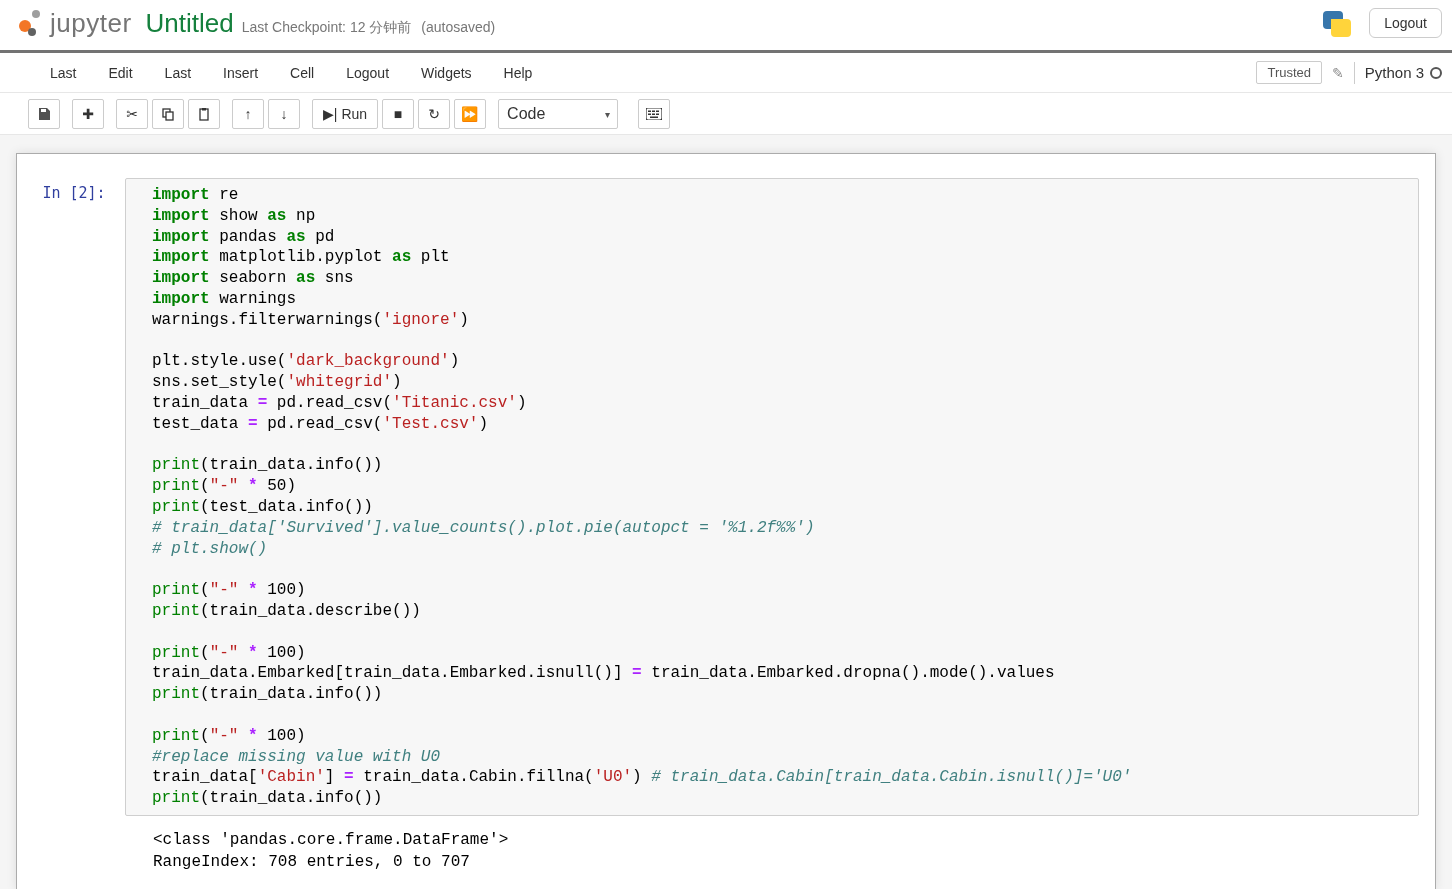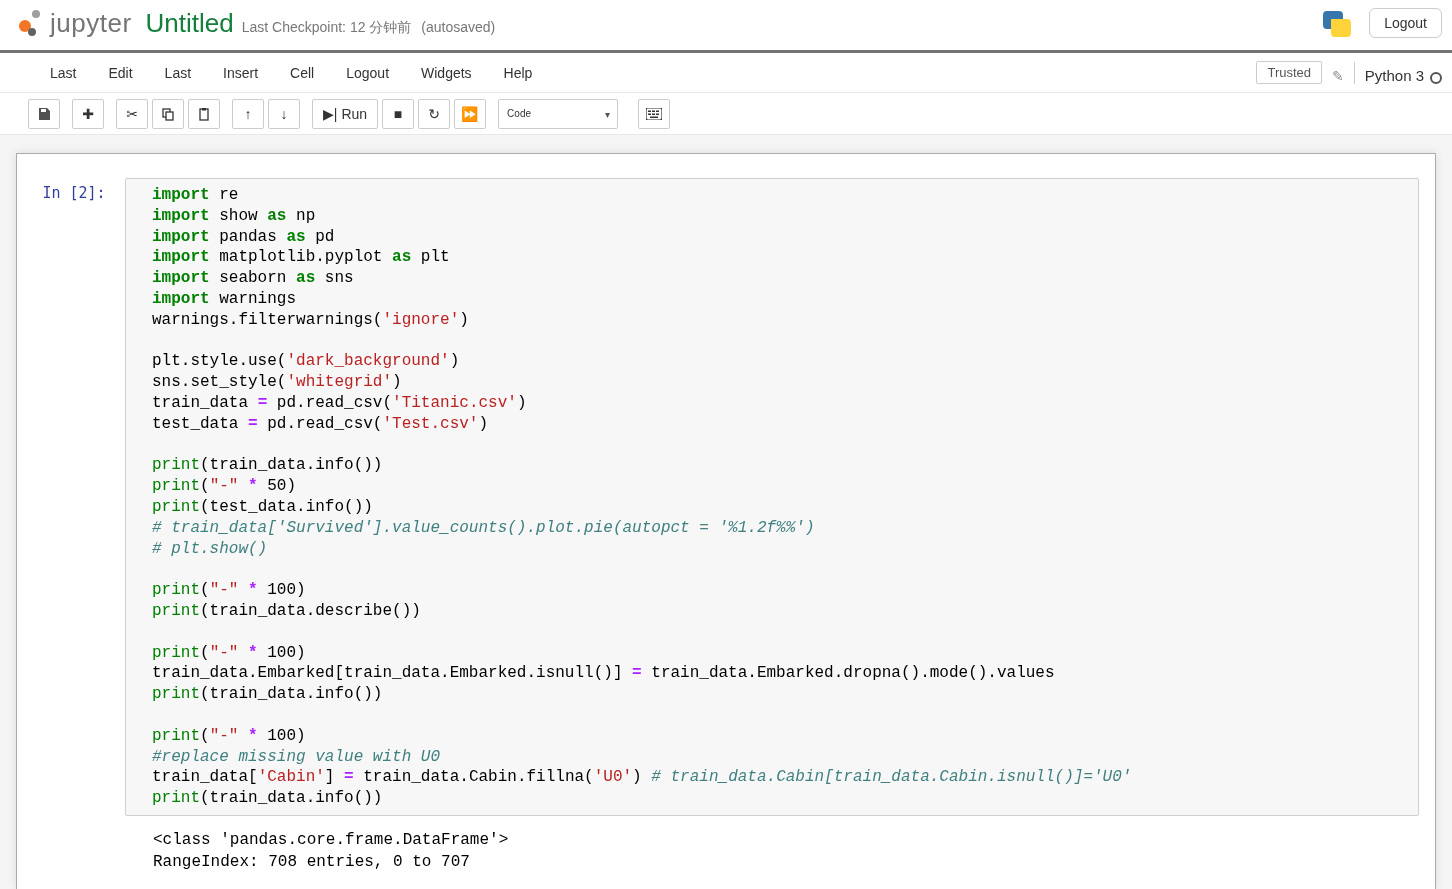--- a/index.html
+++ b/index.html
@@ -17,32 +17,32 @@
 .checkpoint { margin-left: 8px; font-size: 14px; color: #777; }
 .autosave { margin-left: 10px; font-size: 14px; color: #777; }
 .spacer { flex:1; }
 .py-logo { width:34px; height:34px; position:relative; margin-right:16px; }
 .py-logo .blue { position:absolute; width:20px; height:18px; border-radius:4px 4px 0 4px; background:#3776AB; left:4px; top:5px; }
 .py-logo .yellow { position:absolute; width:20px; height:18px; border-radius:0 4px 4px 4px; background:#FFD43B; left:12px; top:13px; }
 .logout-btn { border:1px solid #ccc; background:#fff; padding:6px 14px; font-size:14px; color:#333; border-radius:6px; cursor:pointer; }
 
 .menubar { display:flex; align-items:center; padding: 0 10px 0 34px; border-bottom:1px solid #e7e7e7; height:40px; position:relative; }
 .menu-item { padding:10px 16px; color:#333; cursor:pointer; font-size:14px; }
-.menu-right { margin-left:auto; display:flex; align-items:flex-end; }
+.menu-right { margin-left:auto; display:flex; align-items:center; }
 .trusted { border:1px solid #ccc; padding:3px 10px; font-size:13px; color:#555; border-radius:2px; margin-right:10px; }
 .pencil-icon { color:#888; margin-right:10px; cursor:pointer; font-size:14px; }
 .divider-v { width:1px; height:22px; background:#ccc; margin-right:10px; }
 .kernel-name { font-size:15px; color:#333; margin-right:6px; }
 .kernel-ind { width:12px; height:12px; border:2px solid #555; border-radius:50%; }
 
 .toolbar { display:flex; align-items:center; padding:4px 10px 4px 28px; border-bottom:1px solid #e7e7e7; height:42px; gap:4px; }
 .tb-btn { border:1px solid #ccc; background:#fff; min-width:32px; height:30px; display:flex; align-items:center; justify-content:center; font-size:14px; color:#333; border-radius:2px; cursor:pointer; }
 .tb-sep { width:4px; }
 .tb-run { padding:0 10px; gap:4px; }
-.tb-select { border:1px solid #ccc; background:#fff; height:30px; min-width:120px; padding:0 22px 0 8px; font-size:10px; color:#333; border-radius:2px; appearance:none; position:relative; }
+.tb-select { border:1px solid #ccc; background:#fff; height:30px; min-width:120px; padding:0 22px 0 8px; font-size:16px; color:#333; border-radius:2px; appearance:none; position:relative; }
 .select-wrap { position:relative; }
 .select-wrap::after { content:"▾"; position:absolute; right:8px; top:50%; transform:translateY(-50%); color:#555; pointer-events:none; font-size:10px; }
 
 .notebook-area { background:#f5f5f5; padding:18px 16px 0 16px; min-height:calc(100vh - 130px); }
 .notebook { background:#fff; border:1px solid #ababab; box-shadow:0 0 10px rgba(0,0,0,0.1); padding:24px 16px 10px 16px; min-height:720px; }
 
 .cell { display:flex; margin-bottom:6px; }
 .prompt { width:92px; text-align:center; padding:6px 10px 0 0; font-family:monospace; font-size:15px; color:#303F9F; flex-shrink:0; }
 .input-area { flex:1; border:1px solid #cfcfcf; border-radius:2px; background:#f7f7f7; padding:6px 26px; }
 .code { font-family: "Courier New", monospace; font-size:16px; white-space:pre; overflow-x:auto; line-height:1.3; }

